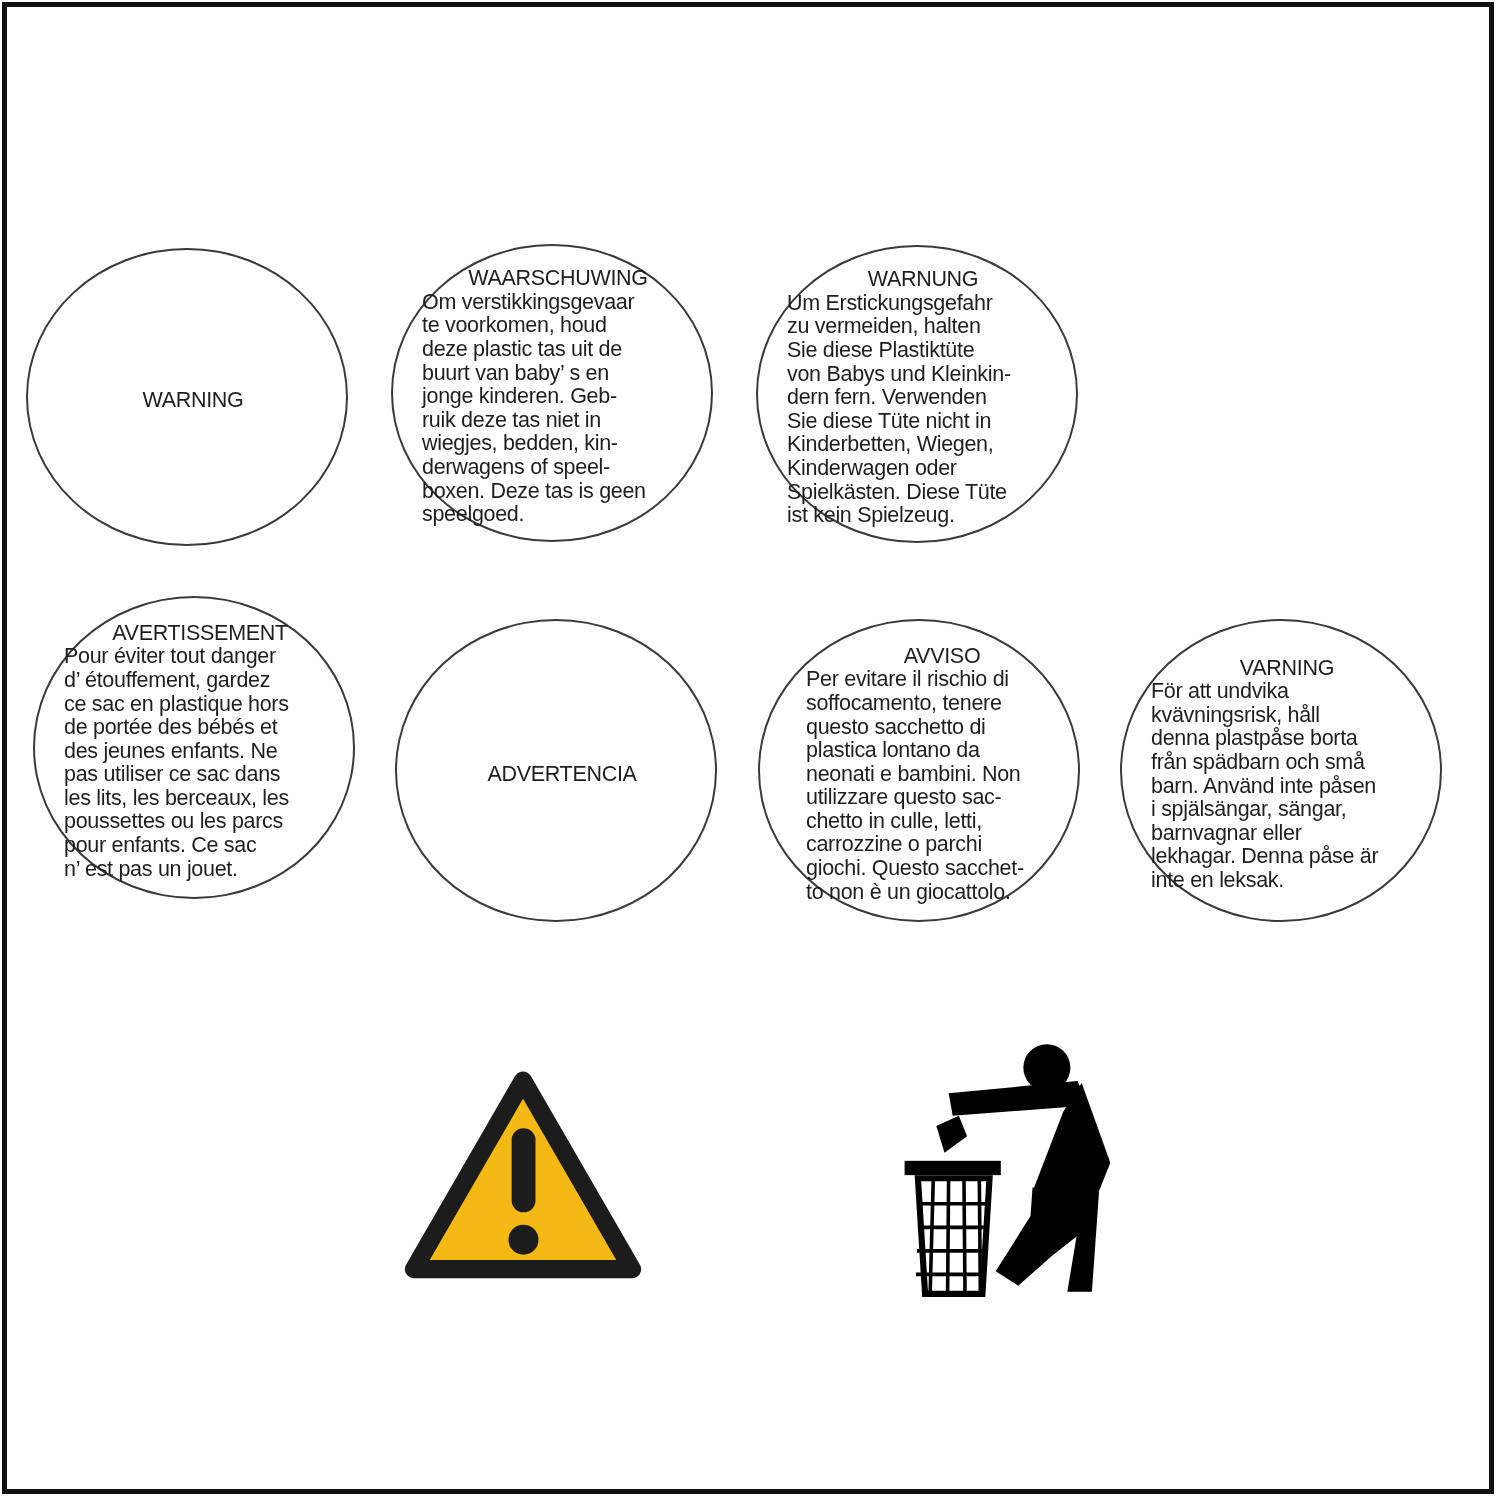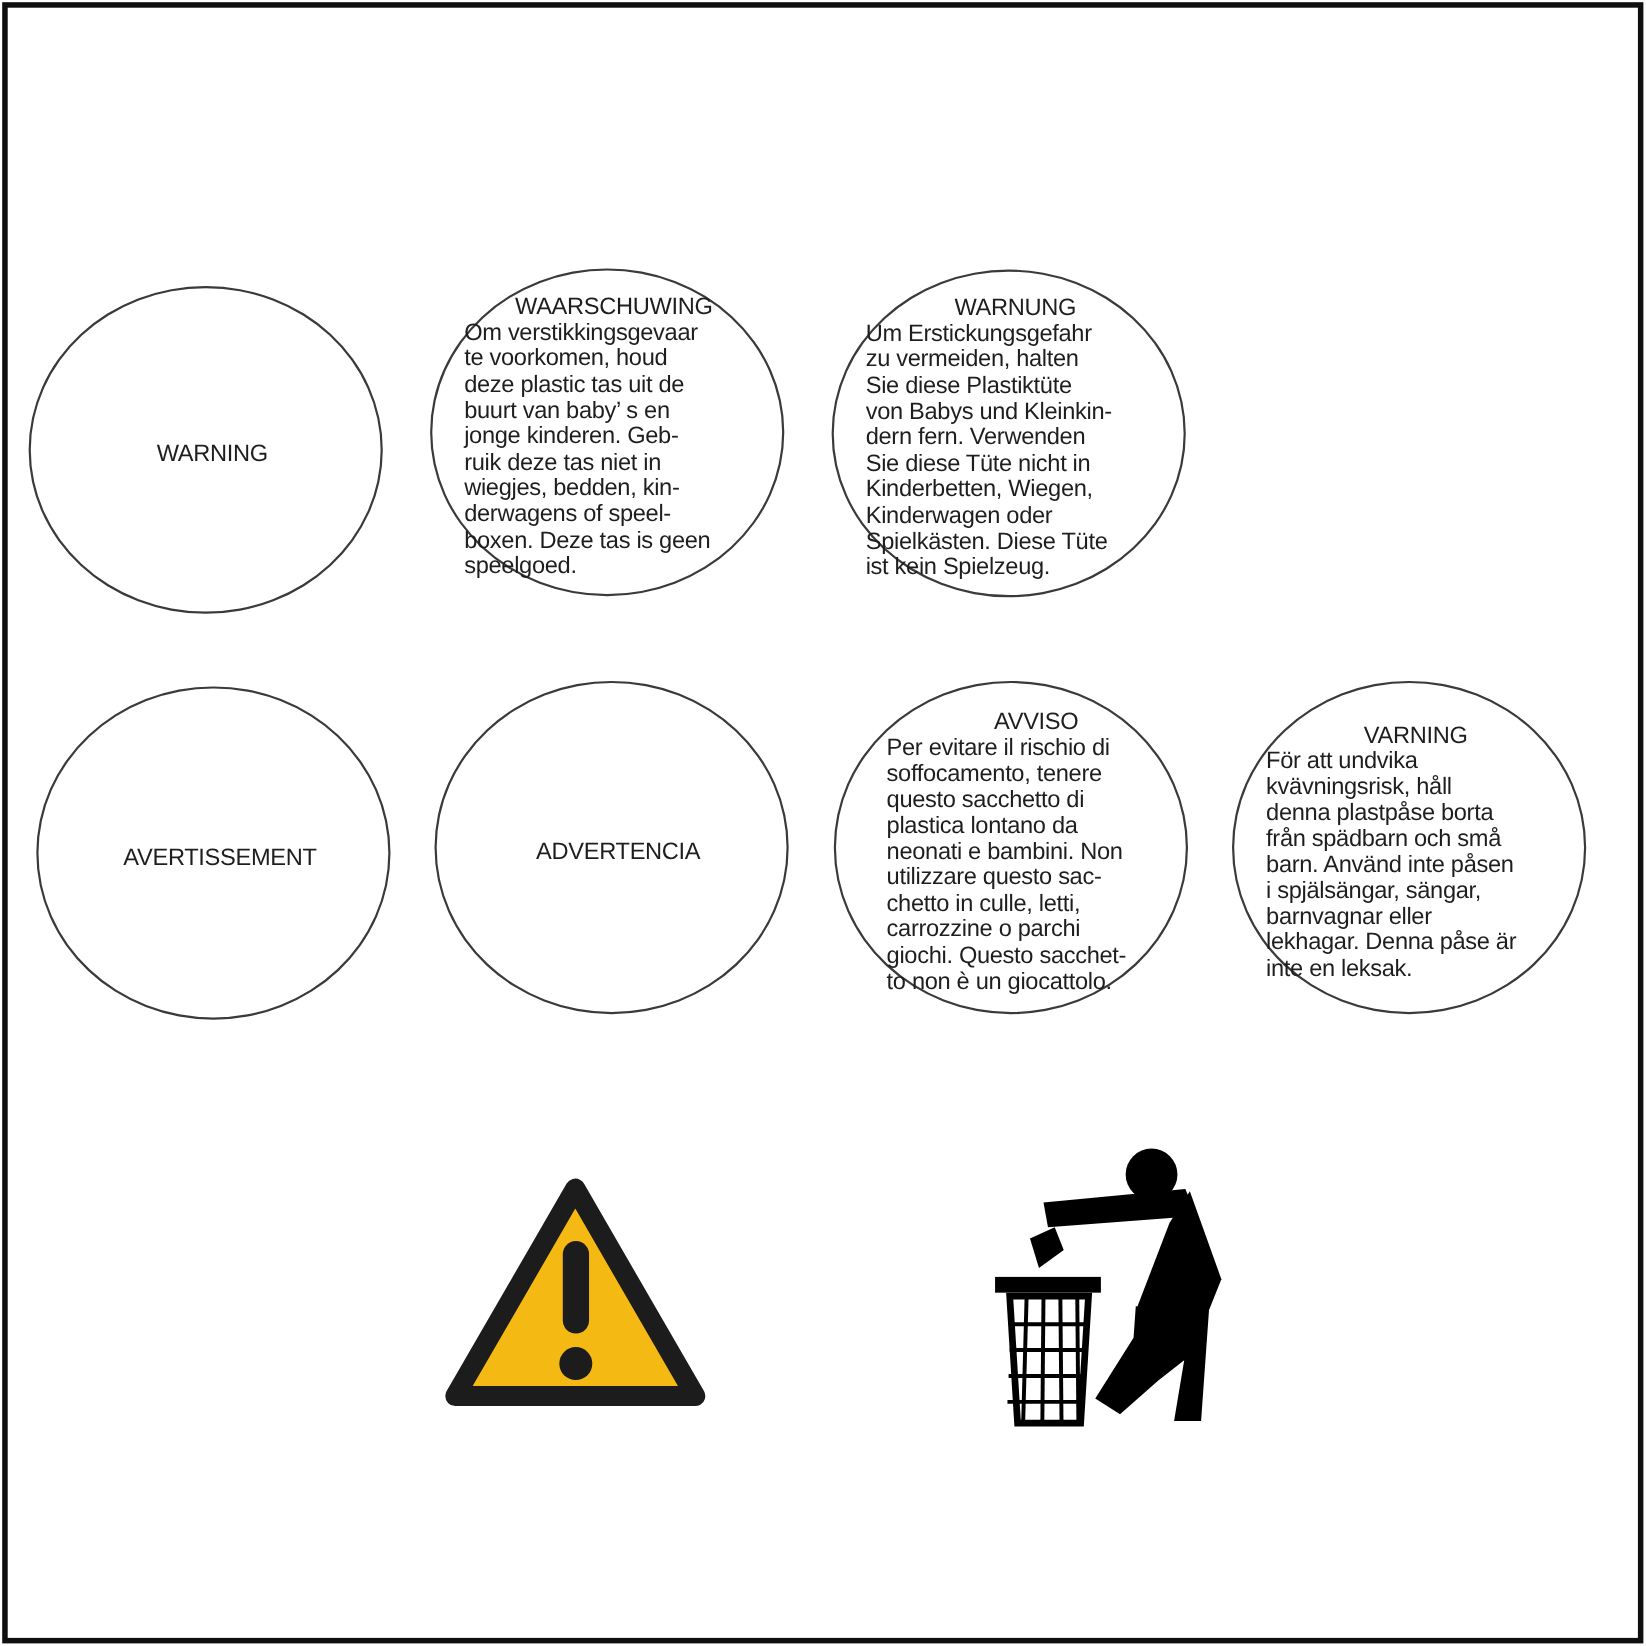--- a/index.html
+++ b/index.html
@@ -45,25 +45,25 @@
   }
   .label-title {
     text-align: center;
     white-space: nowrap;
   }
   .label-body {
     white-space: pre-line;
     text-align: left;
   }
   
-  .c1 { left: 26px;  top: 260px; }
+  .c1 { left: 26px;  top: 248px; }
   .c2 { left: 391px; top: 244px; }
   .c3 { left: 756px; top: 245px; }
   .c4 { left: 1120px; top: 245px; }
-  .c5 { left: 33px;  top: 624px; align-items: center; }
+  .c5 { left: 33px;  top: 596px; align-items: center; }
   .c6 { left: 395px; top: 619px; }
   .c7 { left: 758px; top: 619px; justify-content: flex-end; }
   .c8 { left: 1120px; top: 619px; }
 
   .icon-triangle {
     position: absolute;
     left: 398px;
     top: 1060px;
     width: 250px;
     height: 232px;
@@ -117,20 +117,30 @@
 Kinderwagen oder
 Spielkästen. Diese Tüte
 ist kein Spielzeug.</div>
     </div>
   </div>
 
 
   <div class="label-circle row2 c5">
     <div class="label-text">
       <div class="label-title">AVERTISSEMENT</div>
+      <div class="label-body">Pour éviter tout danger
+d’ étouffement, gardez
+ce sac en plastique hors
+de portée des bébés et
+des jeunes enfants. Ne
+pas utiliser ce sac dans
+les lits, les berceaux, les
+poussettes ou les parcs
+pour enfants. Ce sac
+n’ est pas un jouet.</div>
     </div>
   </div>
 
   <div class="label-circle row2 c6">
     <div class="label-text">
       <div class="label-title">ADVERTENCIA</div>
     </div>
   </div>
 
   <div class="label-circle row2 c7">

